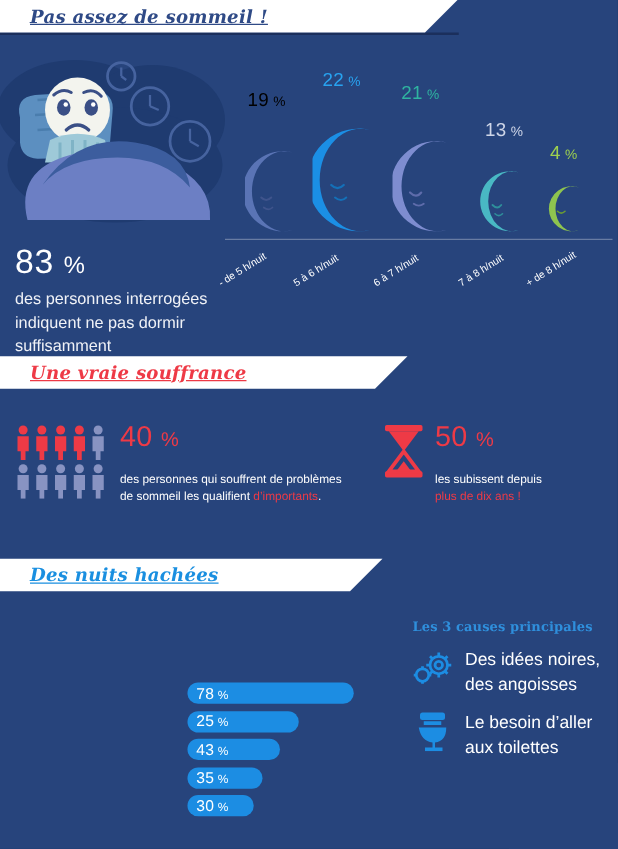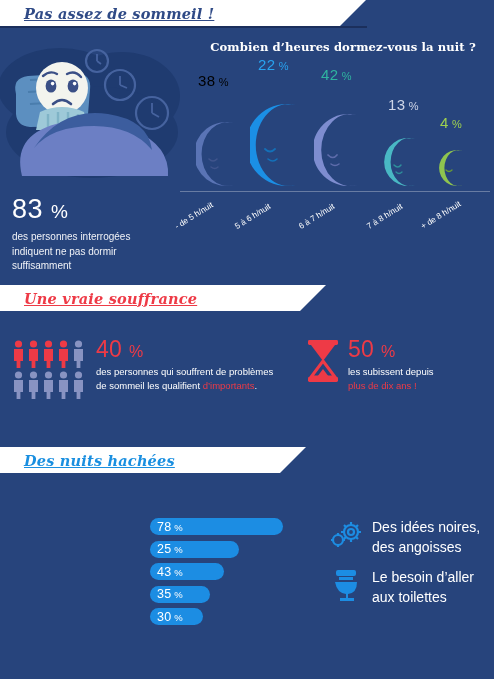--- a/index.html
+++ b/index.html
@@ -76,21 +76,21 @@
   }
   #stat-83 .big {
     font-size: 27px;
     font-weight: normal;
     letter-spacing: 0.5px;
     line-height: 1;
   }
   #stat-83 .big .pct { font-size: 19px; }
   #stat-83 .sub {
     margin-top: 7px;
-    font-size: 10px;
+    font-size: 13px;
     line-height: 1.45;
     color: #f0f2f7;
     max-width: 160px;
   }
 
   #chart-title {
     position: absolute;
     left: 198px; top: 12px;
     width: 290px;
     text-align: center;
@@ -143,21 +143,21 @@
 
   #stat-40 { position: absolute; left: 96px; top: 26px; width: 180px; }
   .big-red {
     color: #ee3a46;
     font-size: 23px;
     line-height: 1;
     letter-spacing: 0.3px;
   }
   .big-red .u { font-size: 16px; }
   .stat-sub {
-    margin-top: 4px;
+    margin-top: 16px;
     color: #ffffff;
     font-size: 9.5px;
     line-height: 1.5;
   }
   .red-em { color: #ee3a46; }
 
   #hourglass-block { position: absolute; left: 306px; top: 27px; }
   #stat-50 { position: absolute; left: 348px; top: 26px; width: 140px; }
 
   
@@ -179,20 +179,21 @@
     height: 17px;
     margin-bottom: 5.5px;
   }
   .bar-track { position: absolute; left: 150px; top: 0; height: 17px; }
   .bar-fill {
     height: 17px;
     background: #1c8de3;
     border-radius: 9px;
     display: flex;
     align-items: center;
+    margin-top: 28px;
   }
   .bar-value {
     color: #ffffff;
     font-size: 12.5px;
     padding-left: 7px;
     white-space: nowrap;
     letter-spacing: 0.2px;
   }
   .bar-value .u { font-size: 9.5px; }
 
@@ -259,27 +260,26 @@
   </div>
 
   <div id="stat-83">
     <div class="big">
       <span>83</span>
       <span class="pct">%</span>
     </div>
     <div class="sub">des personnes interrogées indiquent ne pas dormir suffisamment</div>
   </div>
 
-  <div id="chart-title">Combien d’heures dormez-vous la nuit ?</div>
 
   <div id="moon-chart">
     <div class="axis-line"></div>
 
     <div class="moon-pct" id="pct-0" style="left:22px; top:14px;">
-      <span>38</span><span class="u"> %</span>
+      <span>19</span><span class="u"> %</span>
     </div>
     <div class="moon-col" id="col-0" style="left:20px;">
       <svg width="52" height="66" viewBox="0 0 52 66">
         <path d="M38 2 A32 32 0 1 0 38 64 A26 32 0 1 1 38 2 Z" fill="#5a74b5"></path>
         <path d="M13 38 q4 4 8 0" stroke="#3f548c" stroke-width="1.6" fill="none" stroke-linecap="round"></path>
         <path d="M15 46 q4 3 7 0" stroke="#3f548c" stroke-width="1.4" fill="none" stroke-linecap="round"></path>
       </svg>
     </div>
 
     <div class="moon-pct" id="pct-1" style="left:82px; top:-2px; color:#28a3f0;">
@@ -287,21 +287,21 @@
     </div>
     <div class="moon-col" id="col-1" style="left:74px;">
       <svg width="62" height="84" viewBox="0 0 62 84">
         <path d="M46 2 A41 41 0 1 0 46 82 A33 41 0 1 1 46 2 Z" fill="#1b8fe5"></path>
         <path d="M15 46 q5 5 10 0" stroke="#1470b8" stroke-width="1.8" fill="none" stroke-linecap="round"></path>
         <path d="M18 56 q5 4 9 0" stroke="#1470b8" stroke-width="1.6" fill="none" stroke-linecap="round"></path>
       </svg>
     </div>
 
     <div class="moon-pct" id="pct-2" style="left:145px; top:8px; color:#2fb4a0;">
-      <span>42</span><span class="u"> %</span>
+      <span>21</span><span class="u"> %</span>
     </div>
     <div class="moon-col" id="col-2" style="left:138px;">
       <svg width="58" height="74" viewBox="0 0 58 74">
         <path d="M43 2 A36 36 0 1 0 43 72 A29 36 0 1 1 43 2 Z" fill="#7e8dd0"></path>
         <path d="M14 42 q5 5 9 0" stroke="#5e6cab" stroke-width="1.7" fill="none" stroke-linecap="round"></path>
         <path d="M17 51 q4 3 8 0" stroke="#5e6cab" stroke-width="1.5" fill="none" stroke-linecap="round"></path>
       </svg>
     </div>
 
     <div class="moon-pct" id="pct-3" style="left:212px; top:38px; color:#cfd6e8;">
@@ -417,20 +417,21 @@
   </div>
 </div>
 
 <div class="banner" id="banner-3">
   <span class="banner-text">Des nuits hachées</span>
   <span class="tail"></span>
 </div>
 
 <div id="section-3">
 
+  <div class="sub-head" id="causes-head">Les 3 causes principales</div>
 
   <div id="bar-chart">
     <div class="bar-row">
 
       <div class="bar-track">
         <div class="bar-fill" style="width:133px;">
           <span class="bar-value"><span>78</span><span class="u"> %</span></span>
         </div>
       </div>
     </div>

